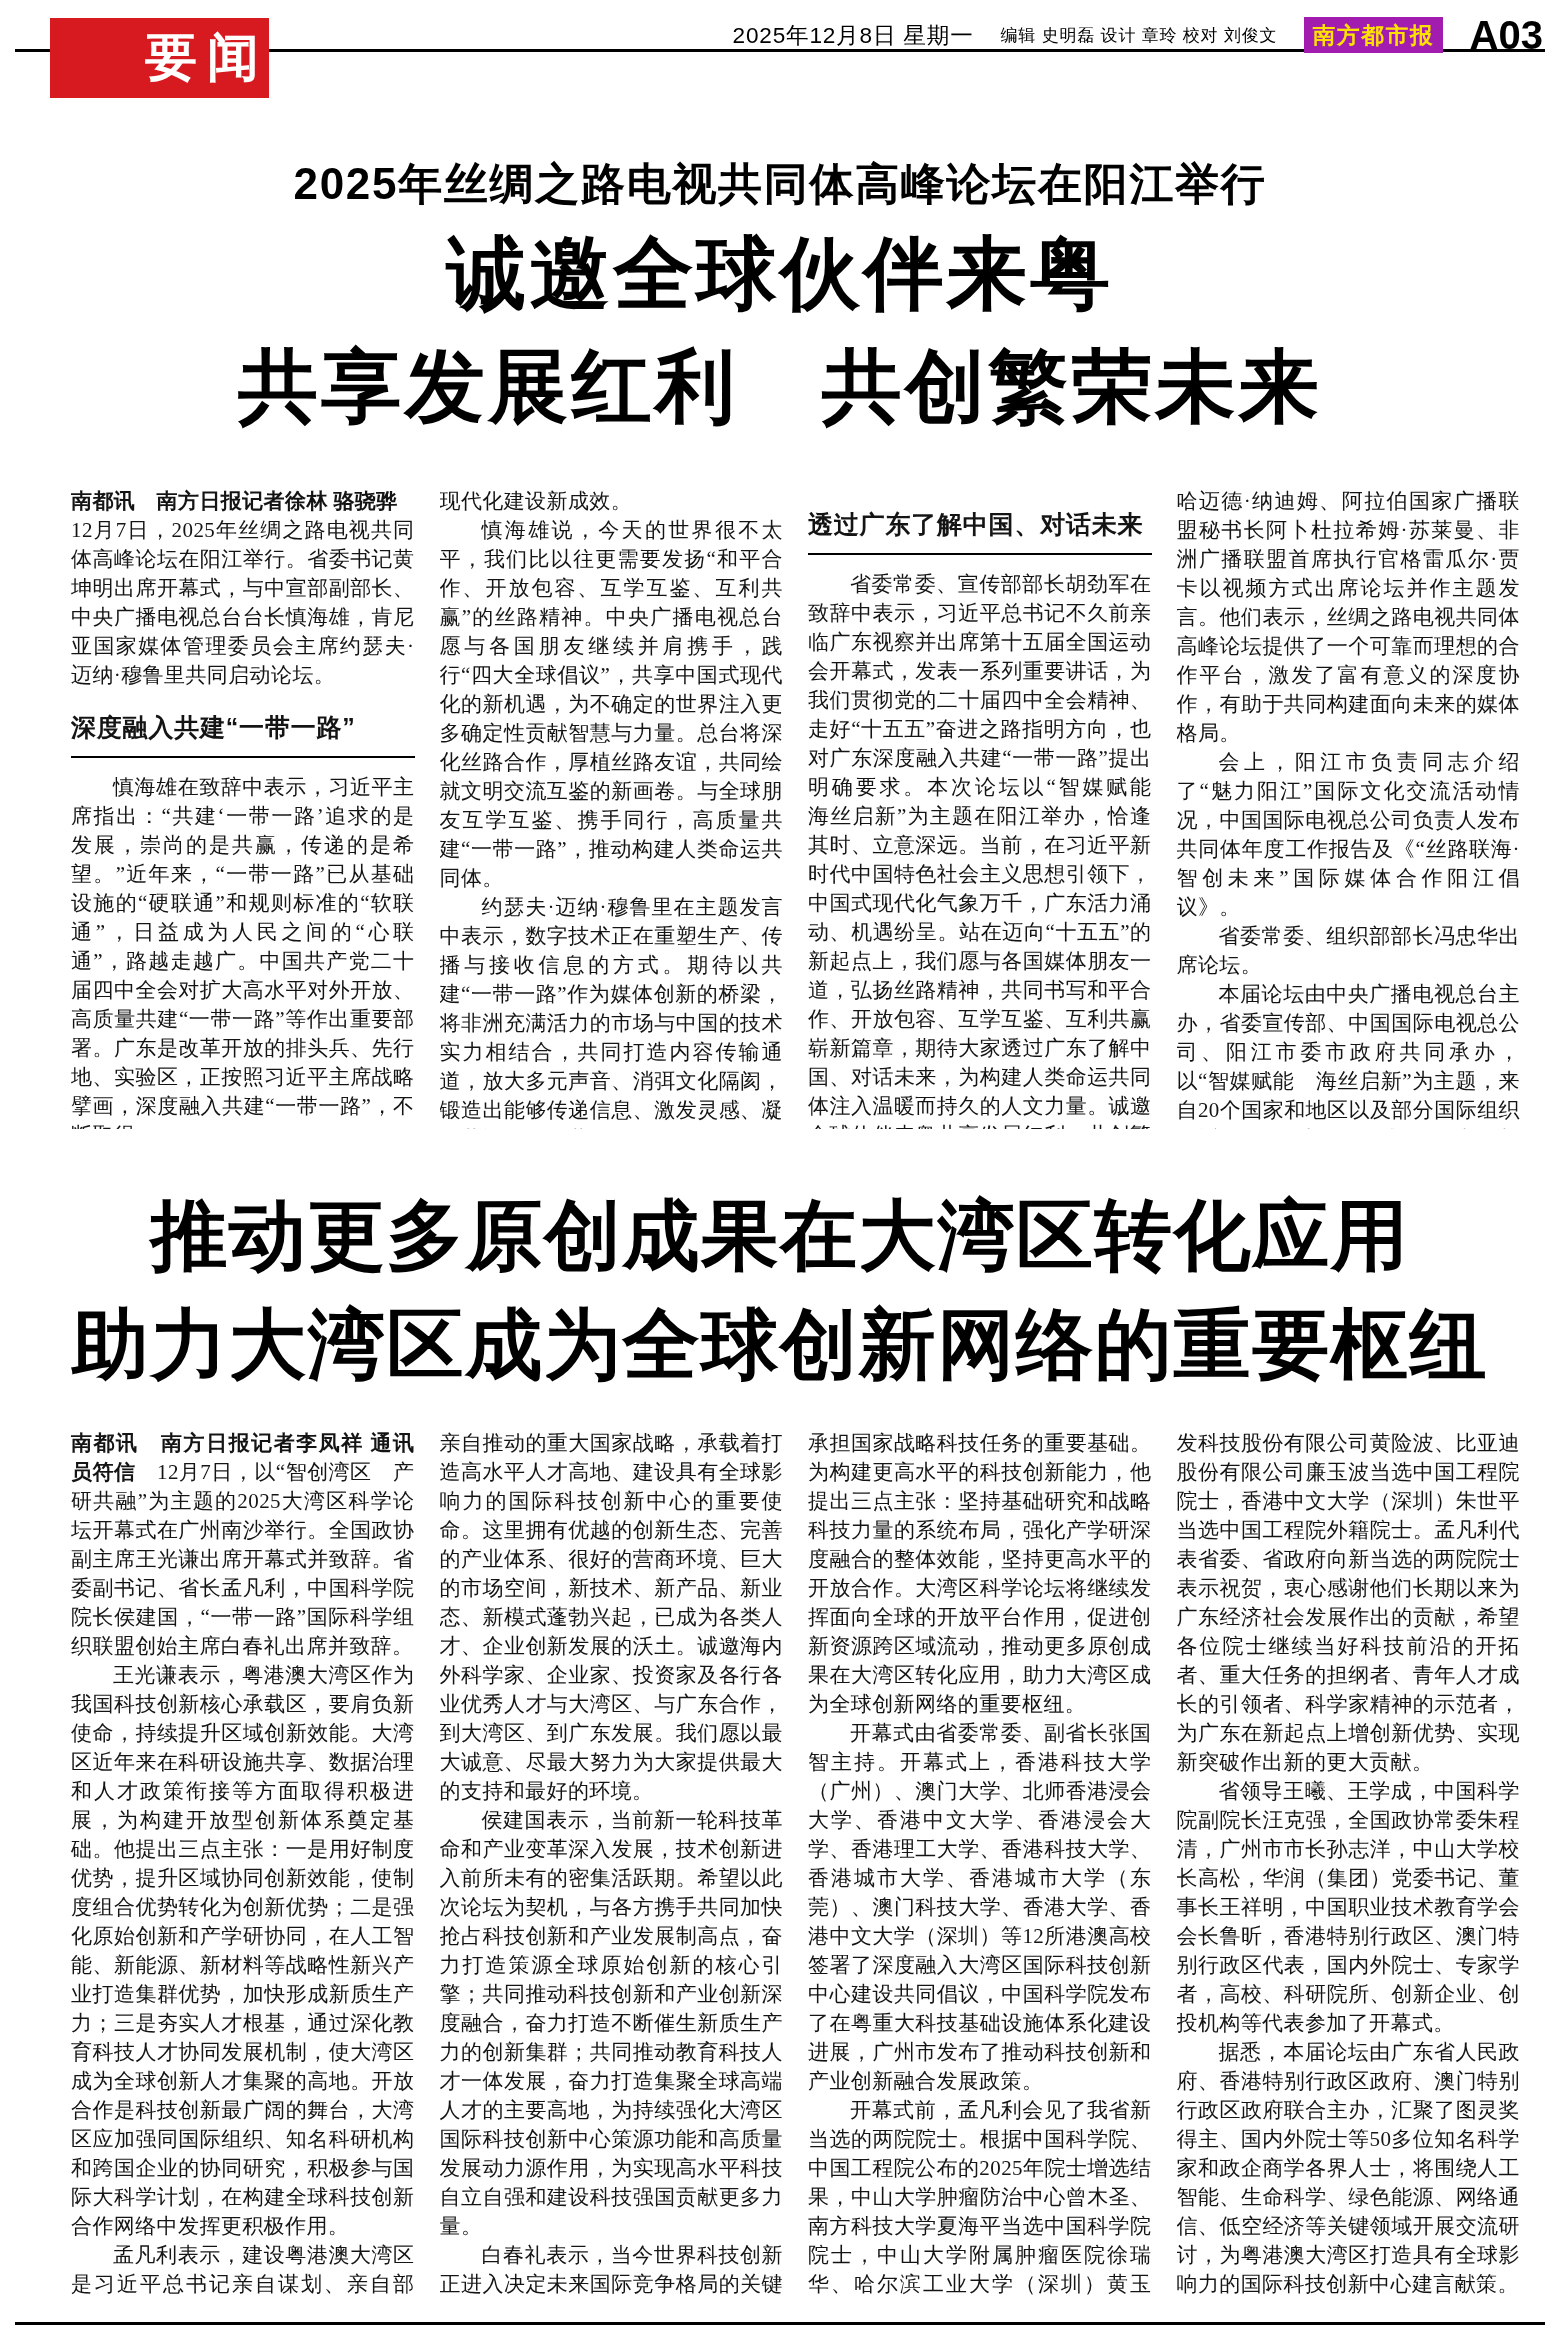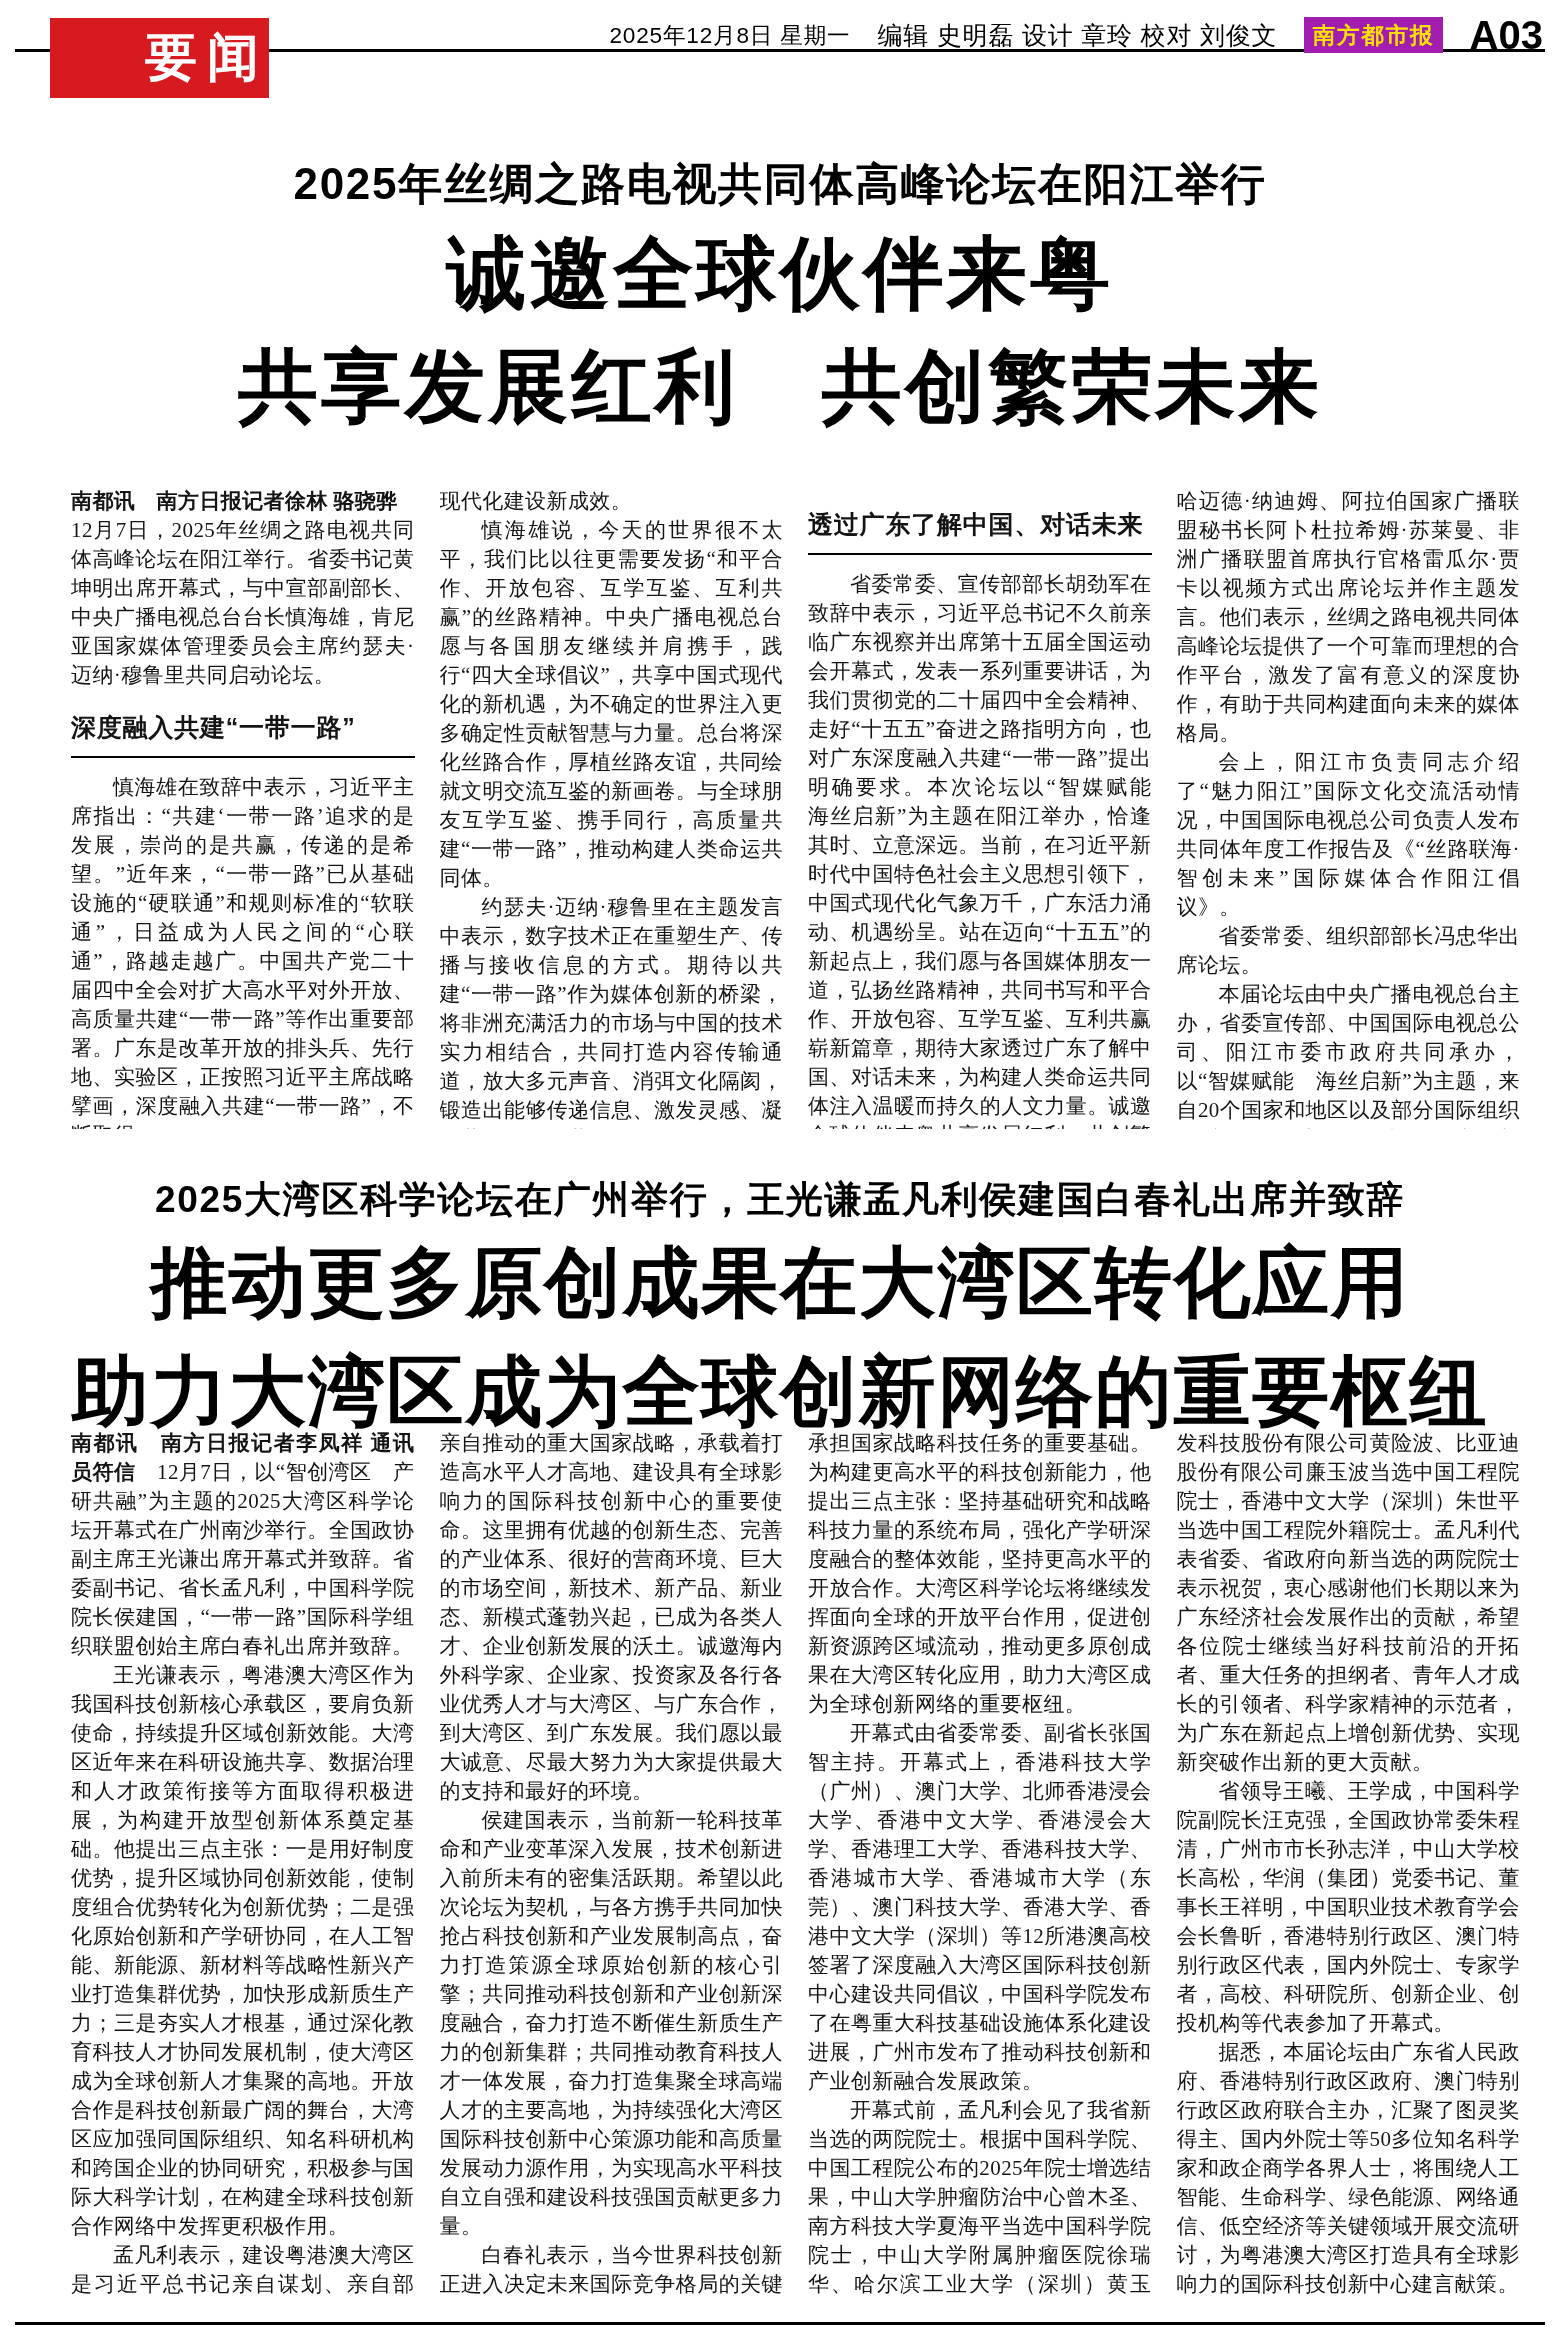--- a/index.html
+++ b/index.html
@@ -6,21 +6,21 @@
   #page{position:relative;width:1560px;height:2342px;background:#ffffff;overflow:hidden;
         font-family:"Liberation Serif",serif;color:#141414;}
   
   .header-rule{position:absolute;left:15px;top:49px;width:1530px;height:2.5px;background:#000;}
   .section-box{position:absolute;left:50px;top:18.4px;width:219px;height:80px;z-index:2;
                display:flex;align-items:center;justify-content:flex-end;}
   .section-box span{font-family:"Liberation Sans",sans-serif;font-weight:900;font-size:52px;
                color:#fff;letter-spacing:10px;text-indent:10px;}
   .header-right{position:absolute;right:17px;top:13.4px;height:44px;display:flex;align-items:center;gap:27px;z-index:2;}
   .dateline{font-family:"Liberation Sans",sans-serif;font-size:22.6px;color:#000;letter-spacing:0.8px;}
-  .staffline{font-family:"Liberation Sans",sans-serif;font-size:25px;color:#000;letter-spacing:0.8px;}
+  .staffline{font-family:"Liberation Sans",sans-serif;font-size:17px;color:#000;letter-spacing:0.8px;}
   .masthead{padding:2.5px 8.4px;font-family:"Liberation Sans",sans-serif;font-weight:900;font-size:22.6px;
             letter-spacing:1.7px;}
   .pagenum{font-family:"Liberation Sans",sans-serif;font-weight:900;font-size:40px;color:#000;}
   
   .art-head{position:absolute;left:0;width:1560px;text-align:center;}
   .kicker{font-family:"Liberation Sans",sans-serif;font-weight:600;color:#000;margin:0;}
   .headline{font-family:"Liberation Sans",sans-serif;font-weight:900;color:#000;margin:0;}
   #a1-head{top:157px;}
   #a1-head .kicker{font-size:44px;line-height:54px;letter-spacing:1.7px;}
   #a1-head .headline{font-size:80px;line-height:102px;letter-spacing:3.4px;margin-top:11.7px;}
@@ -83,21 +83,20 @@
       </div>
       <div class="col">
         <p class="cont">哈迈德·纳迪姆、阿拉伯国家广播联盟秘书长阿卜杜拉希姆·苏莱曼、非洲广播联盟首席执行官格雷瓜尔·贾卡以视频方式出席论坛并作主题发言。他们表示，丝绸之路电视共同体高峰论坛提供了一个可靠而理想的合作平台，激发了富有意义的深度协作，有助于共同构建面向未来的媒体格局。</p>
         <p class="body">会上，阳江市负责同志介绍了“魅力阳江”国际文化交流活动情况，中国国际电视总公司负责人发布共同体年度工作报告及《“丝路联海·智创未来”国际媒体合作阳江倡议》。</p>
         <p class="body">省委常委、组织部部长冯忠华出席论坛。</p>
         <p class="body">本届论坛由中央广播电视总台主办，省委宣传部、中国国际电视总公司、阳江市委市政府共同承办，以“智媒赋能　海丝启新”为主题，来自20个国家和地区以及部分国际组织的近300位国内外媒体机构代表、相关领域专家学者、文化及科创企业代表等参加论坛。</p>
       </div>
     </div>
 
   <div class="art-head" id="a2-head">
-    <p class="kicker">2025大湾区科学论坛在广州举行，王光谦孟凡利侯建国白春礼出席并致辞</p>
     <p class="headline">推动更多原创成果在大湾区转化应用</p>
     <p class="headline">助力大湾区成为全球创新网络的重要枢纽</p>
   </div>
 
   <div class="cols" id="a2-cols">
       <div class="col">
         <p class="lead"><b>南都讯　南方日报记者李凤祥 通讯员符信</b>　12月7日，以“智创湾区　产研共融”为主题的2025大湾区科学论坛开幕式在广州南沙举行。全国政协副主席王光谦出席开幕式并致辞。省委副书记、省长孟凡利，中国科学院院长侯建国，“一带一路”国际科学组织联盟创始主席白春礼出席并致辞。</p>
         <p class="body">王光谦表示，粤港澳大湾区作为我国科技创新核心承载区，要肩负新使命，持续提升区域创新效能。大湾区近年来在科研设施共享、数据治理和人才政策衔接等方面取得积极进展，为构建开放型创新体系奠定基础。他提出三点主张：一是用好制度优势，提升区域协同创新效能，使制度组合优势转化为创新优势；二是强化原始创新和产学研协同，在人工智能、新能源、新材料等战略性新兴产业打造集群优势，加快形成新质生产力；三是夯实人才根基，通过深化教育科技人才协同发展机制，使大湾区成为全球创新人才集聚的高地。开放合作是科技创新最广阔的舞台，大湾区应加强同国际组织、知名科研机构和跨国企业的协同研究，积极参与国际大科学计划，在构建全球科技创新合作网络中发挥更积极作用。</p>
         <p class="body">孟凡利表示，建设粤港澳大湾区是习近平总书记亲自谋划、亲自部署、</p>
       </div>

